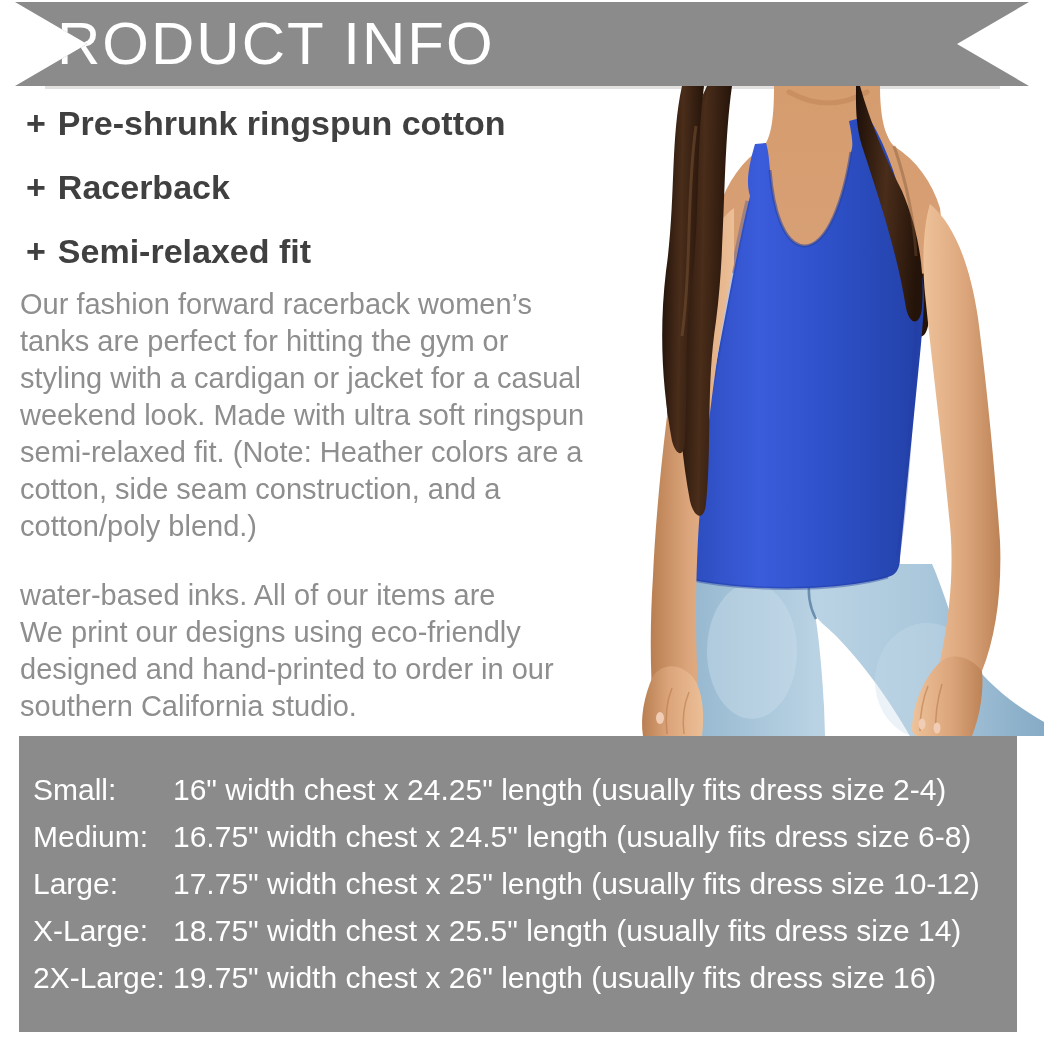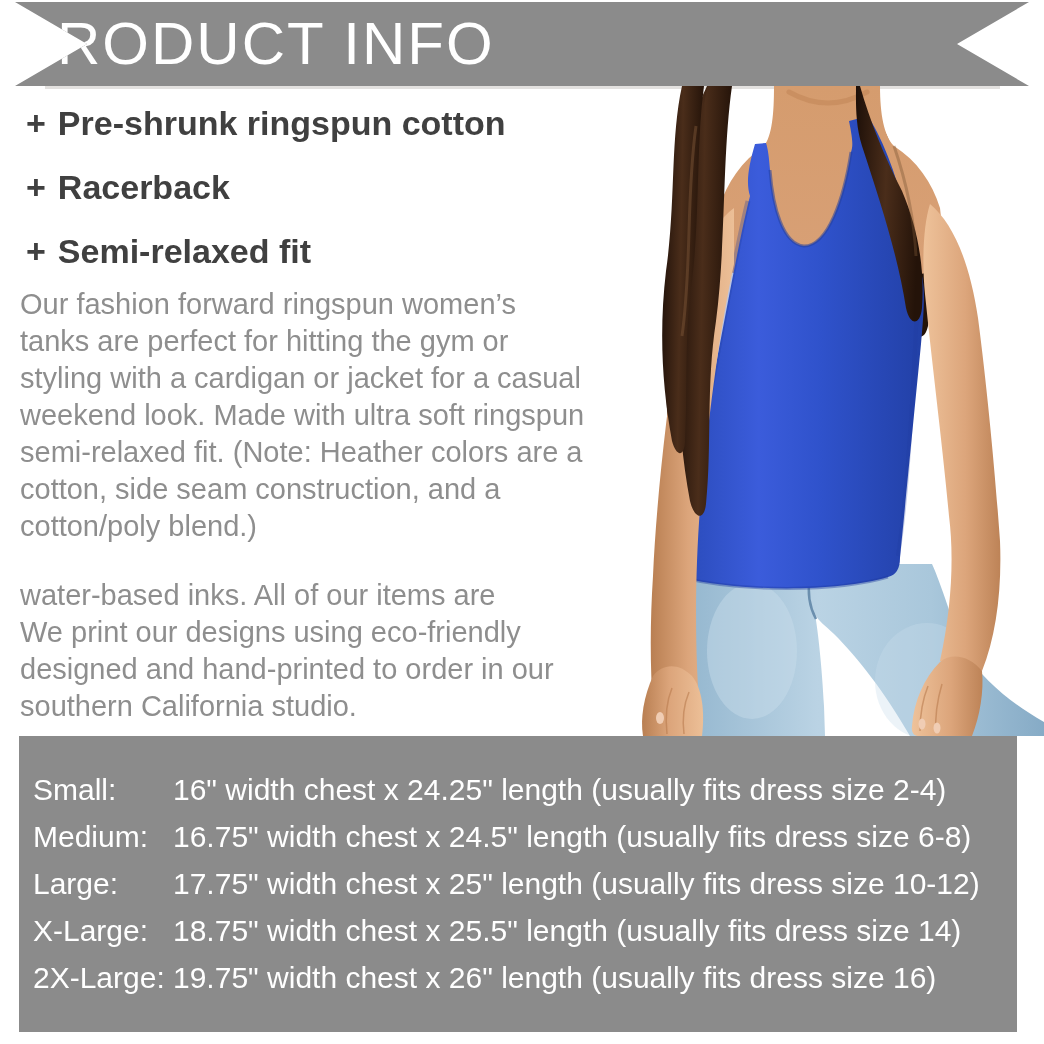--- a/index.html
+++ b/index.html
@@ -69,21 +69,21 @@
     </div>
     <div class="feature-item">
       <span class="plus">+</span><span>Racerback</span>
     </div>
     <div class="feature-item">
       <span class="plus">+</span><span>Semi-relaxed fit</span>
     </div>
   </div>
 
   <div class="para para-1">
-    <div class="pline">Our fashion forward ringspun women’s</div>
+    <div class="pline">Our fashion forward racerback women’s</div>
     <div class="pline">tanks are perfect for hitting the gym or</div>
     <div class="pline">styling with a cardigan or jacket for a casual</div>
     <div class="pline">weekend look. Made with ultra soft ringspun</div>
     <div class="pline">semi-relaxed fit. (Note: Heather colors are a</div>
     <div class="pline">cotton, side seam construction, and a</div>
     <div class="pline">cotton/poly blend.)</div>
   </div>
 
   <div class="para para-2">
     <div class="pline">water-based inks. All of our items are</div>

